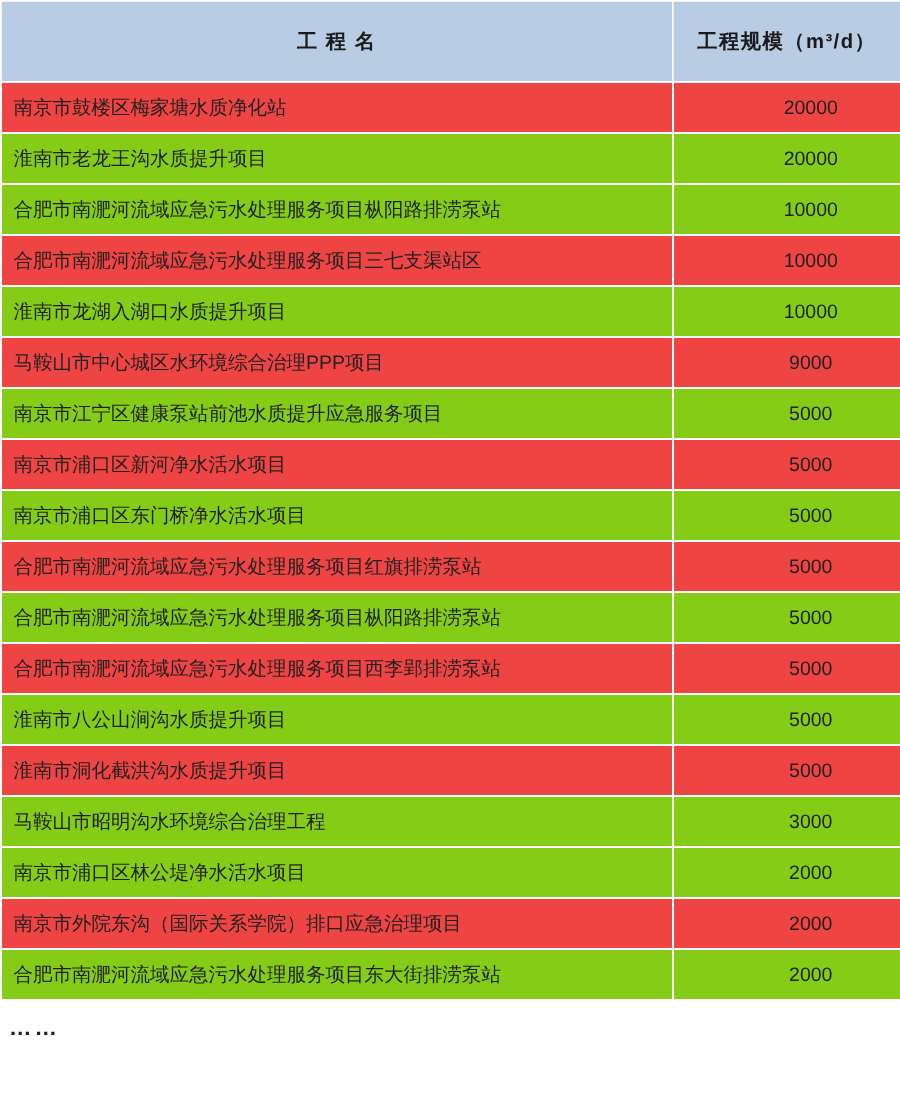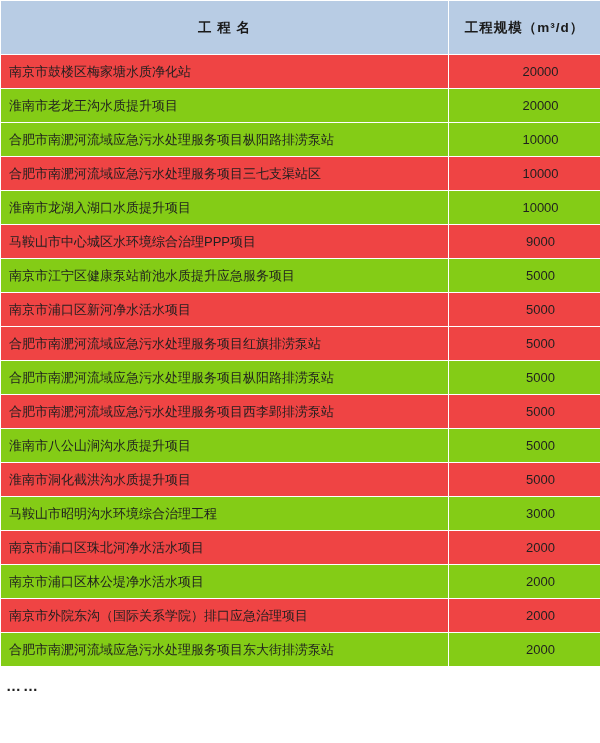--- a/index.html
+++ b/index.html
@@ -114,20 +114,24 @@
           <td class="scale">9000</td>
         </tr>
         <tr class="even">
           <td class="name">南京市江宁区健康泵站前池水质提升应急服务项目</td>
           <td class="scale">5000</td>
         </tr>
         <tr class="odd">
           <td class="name">南京市浦口区新河净水活水项目</td>
           <td class="scale">5000</td>
         </tr>
+        <tr class="even">
+          <td class="name">南京市浦口区东门桥净水活水项目</td>
+          <td class="scale">5000</td>
+        </tr>
         <tr class="odd">
           <td class="name">合肥市南淝河流域应急污水处理服务项目红旗排涝泵站</td>
           <td class="scale">5000</td>
         </tr>
         <tr class="even">
           <td class="name">合肥市南淝河流域应急污水处理服务项目枞阳路排涝泵站</td>
           <td class="scale">5000</td>
         </tr>
         <tr class="odd">
           <td class="name">合肥市南淝河流域应急污水处理服务项目西李郢排涝泵站</td>
@@ -138,24 +142,20 @@
           <td class="scale">5000</td>
         </tr>
         <tr class="odd">
           <td class="name">淮南市洞化截洪沟水质提升项目</td>
           <td class="scale">5000</td>
         </tr>
         <tr class="even">
           <td class="name">马鞍山市昭明沟水环境综合治理工程</td>
           <td class="scale">3000</td>
         </tr>
-        <tr class="odd">
-          <td class="name">南京市浦口区珠北河净水活水项目</td>
-          <td class="scale">2000</td>
-        </tr>
         <tr class="even">
           <td class="name">南京市浦口区林公堤净水活水项目</td>
           <td class="scale">2000</td>
         </tr>
         <tr class="odd">
           <td class="name">南京市外院东沟（国际关系学院）排口应急治理项目</td>
           <td class="scale">2000</td>
         </tr>
         <tr class="even">
           <td class="name">合肥市南淝河流域应急污水处理服务项目东大街排涝泵站</td>

